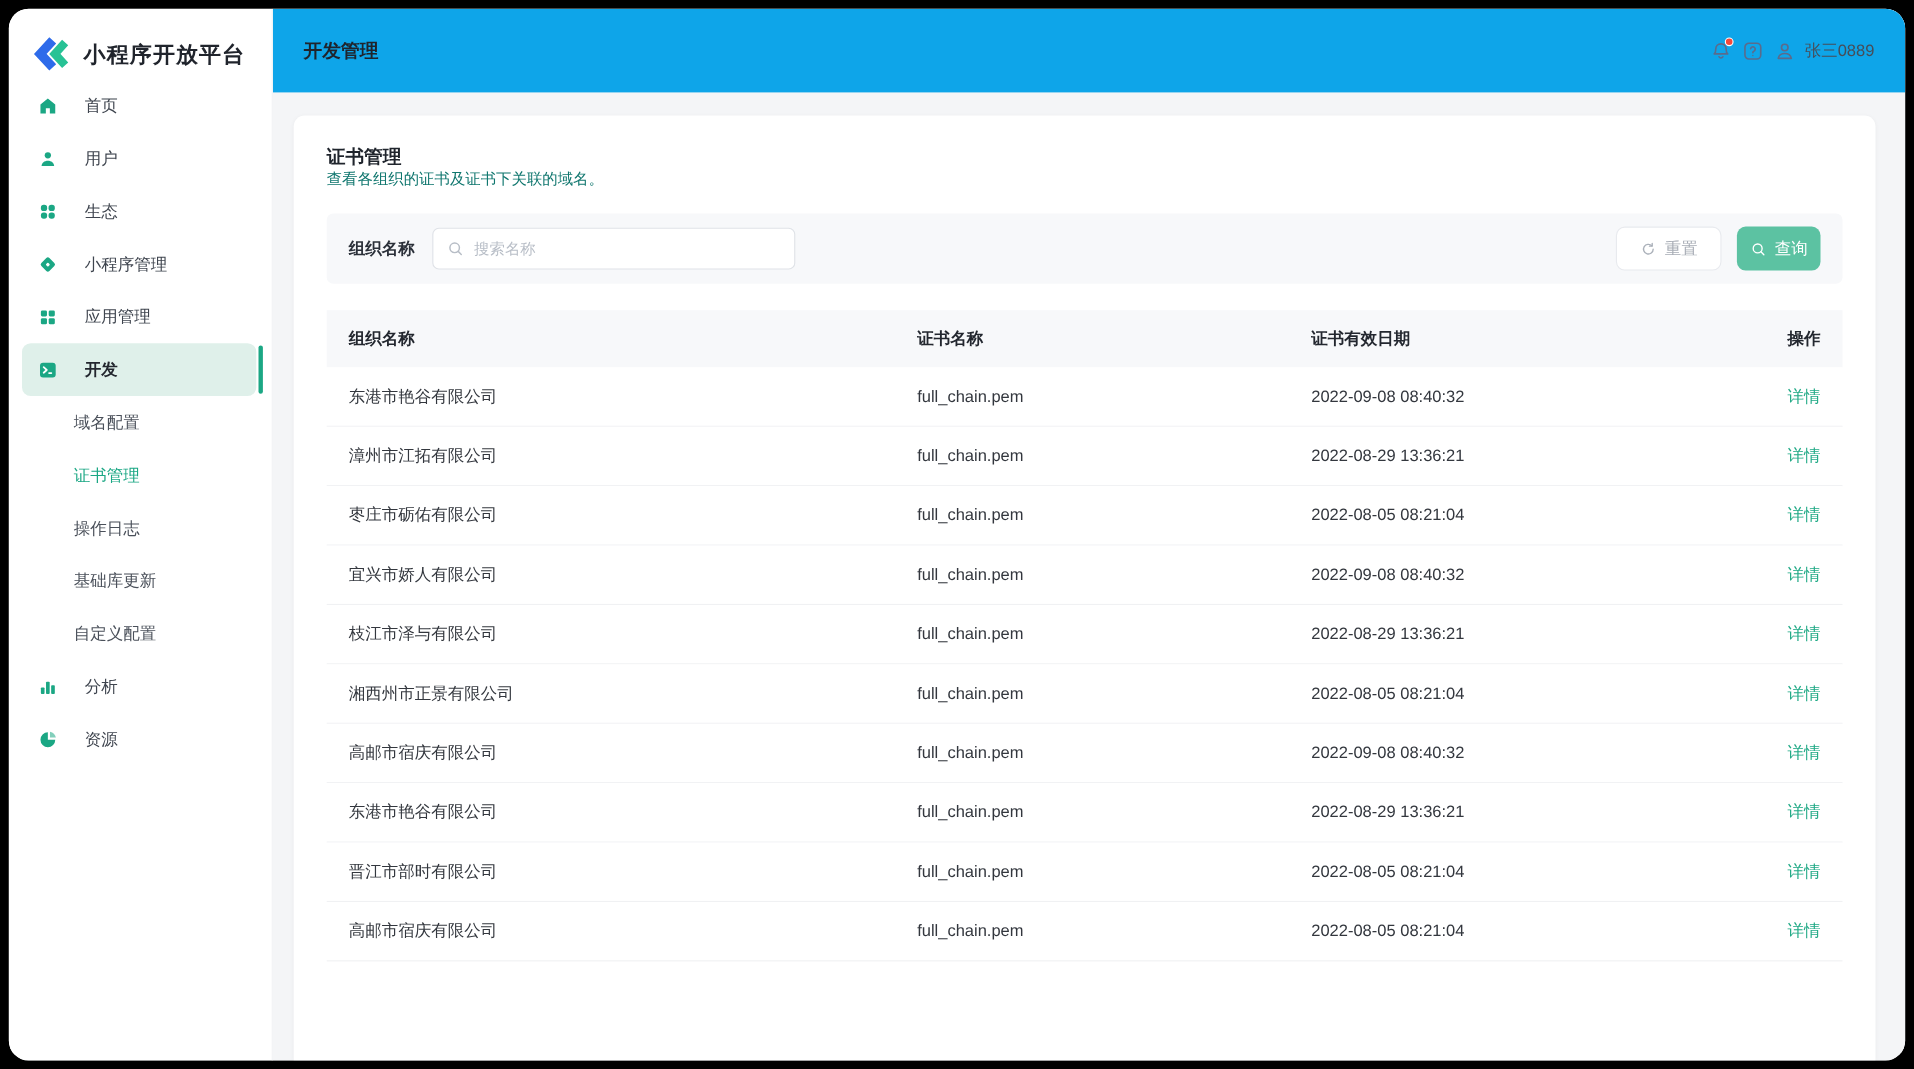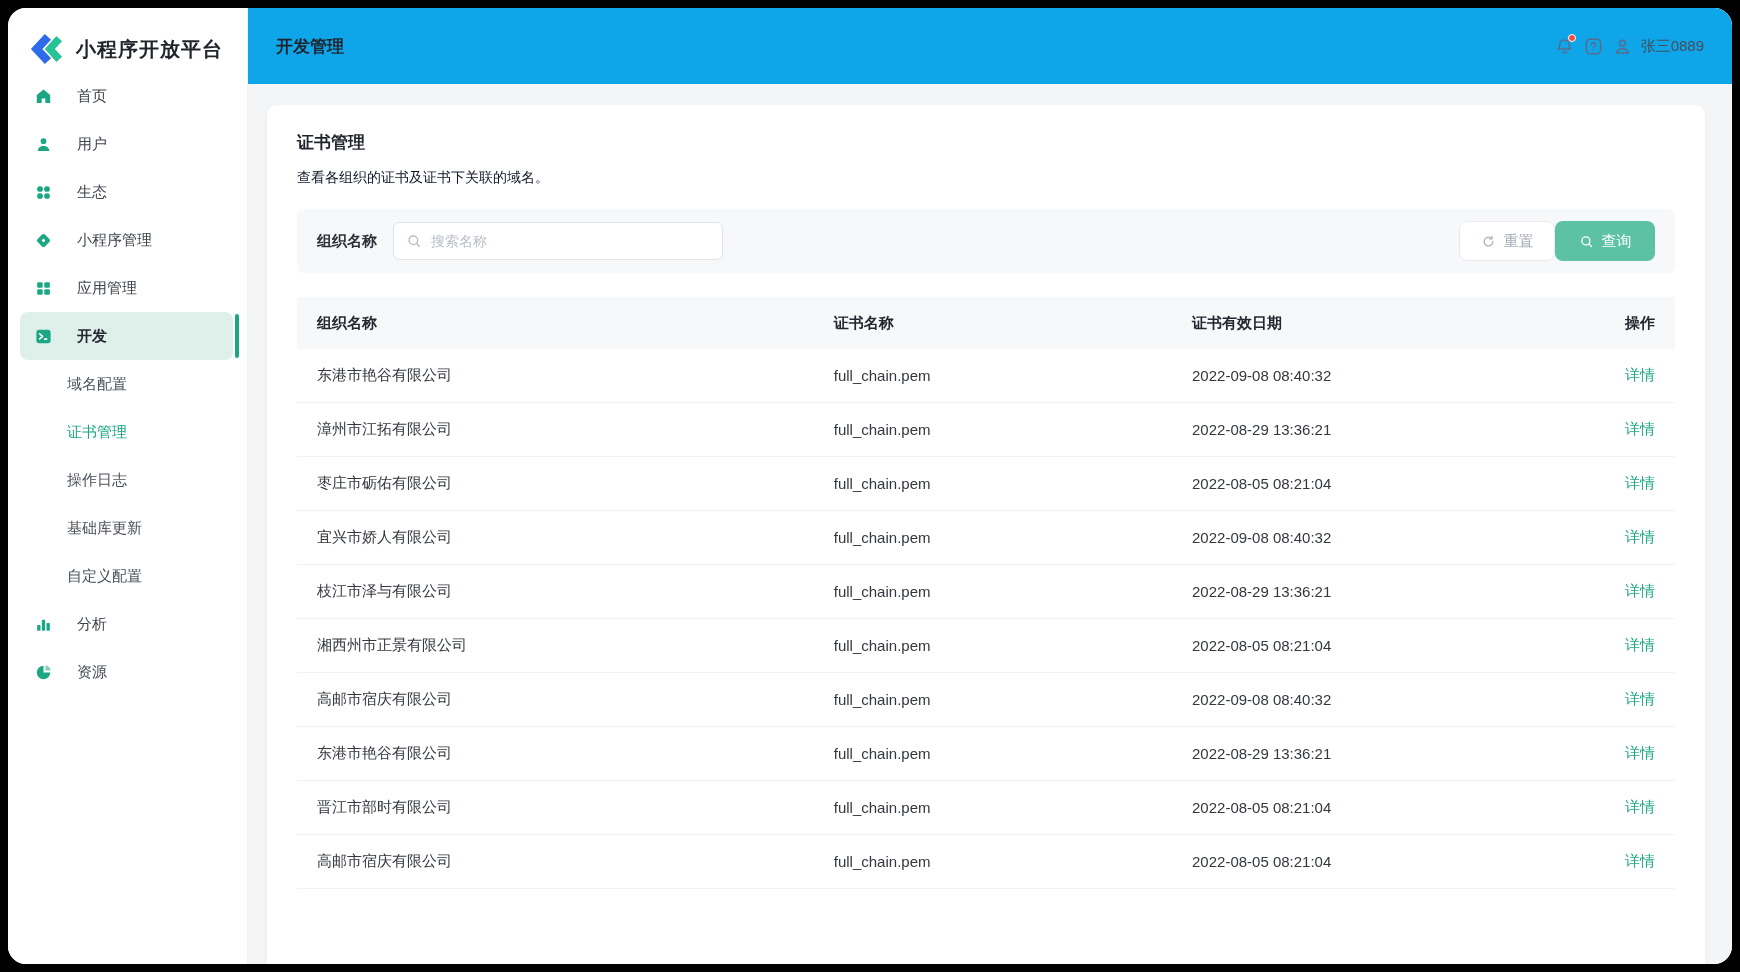--- a/index.html
+++ b/index.html
@@ -30,36 +30,36 @@
   .header-right { display:flex; align-items:center; gap:8px; }
   .icon-btn { position:relative; display:flex; cursor:pointer; }
   .dot { position:absolute; right:-1px; top:-2px; width:8px; height:8px; border-radius:50%;
     background:#f5483b; border:1.5px solid #fff; }
   .username { font-size:15px; color:#474d58; cursor:pointer; }
 
   .content { flex:1; padding:21px 27px 0 19px; overflow:hidden; }
   .card { background:#fff; border-radius:10px 10px 0 0; height:100%; padding:26px 30px;
     box-shadow:0 1px 4px rgba(31,36,44,.04); }
   .card-title { font-size:17px; font-weight:bold; color:#1f242c; }
-  .card-subtitle { font-size:14px; color:#0f172a; margin-top:15px; }
+  .card-subtitle { font-size:14px; color:#0f766e; }
 
   
   .filter-bar { margin-top:22px; height:64px; background:#f7f8fa; border-radius:6px;
     display:flex; align-items:center; padding:0 20px; }
   .filter-label { font-size:15px; font-weight:bold; color:#2b3039; margin-right:16px; }
   .search-box { width:330px; height:38px; background:#fff; border:1px solid #dfe2e7;
     border-radius:6px; display:flex; align-items:center; gap:9px; padding:0 12px; }
   .search-box input { flex:1; border:none; outline:none; background:transparent;
     font-size:14px; color:#333; font-family:inherit; }
   .search-box input::placeholder { color:#b8bec7; }
-  .filter-actions { margin-left:auto; display:flex; }
+  .filter-actions { margin-left:auto; display:flex; gap:14px; }
   .btn { height:40px; border-radius:8px; display:flex; align-items:center; justify-content:center;
     gap:8px; font-size:15px; cursor:pointer; font-family:inherit; }
   .btn-reset { width:96px; background:#fff; border:1px solid #e8eaee; color:#a7acb5; }
-  .btn-query { width:100px; background:#5cc2a2; border:none; color:#fff; }
+  .btn-query { width:76px; background:#5cc2a2; border:none; color:#fff; }
 
   
   .table { margin-top:24px; }
   .thead { display:flex; align-items:center; height:52px; background:#f7f8fa;
     font-size:15px; font-weight:bold; color:#23272f; }
   .trow { display:flex; align-items:center; height:54px; background:#fff;
     border-bottom:1px solid #f0f1f3; font-size:15px; color:#33373e; }
   .cell { padding:0 20px; overflow:hidden; white-space:nowrap; }
   .c1 { width:37.5%; } .c2 { width:26%; } .c3 { width:26%; }
   .c4 { width:10.5%; text-align:right; }

